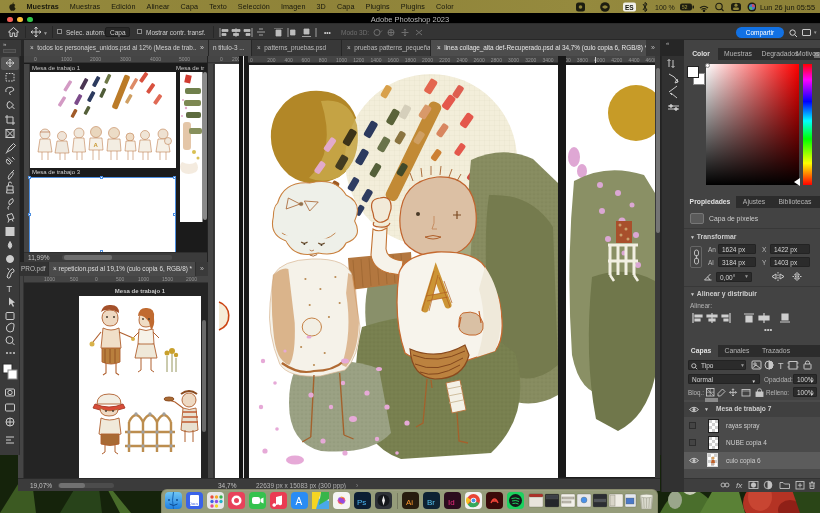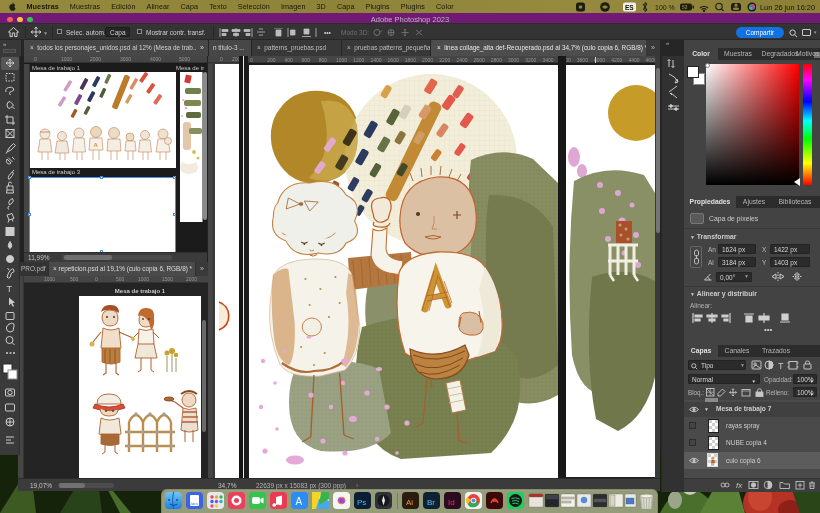--- a/index.html
+++ b/index.html
@@ -2,21 +2,21 @@
 <html><head><meta charset="utf-8">
 <style>
 *{margin:0;padding:0;box-sizing:border-box}
 html,body{width:820px;height:513px;overflow:hidden;background:#222}
 #screen{position:relative;width:820px;height:513px;font-family:"Liberation Sans",sans-serif;overflow:hidden}
 .abs{position:absolute}
 
 #menubar{left:0;top:0;width:820px;height:13px;background:linear-gradient(90deg,#94893c,#8f8339 40%,#958a3e 70%,#8c8037);color:#17170c;font-size:7.2px;display:flex;align-items:center}
 #menubar .mi{margin:0 5.5px;letter-spacing:0.1px}
 
-#titlebar{left:0;top:13px;width:820px;height:11px;background:#701a75;border-bottom:1px solid #2c2c2c}
+#titlebar{left:0;top:13px;width:820px;height:11px;background:#000000;border-bottom:1px solid #2c2c2c}
 .tl{position:absolute;top:3.5px;width:5.5px;height:5.5px;border-radius:50%}
 
 #optbar{left:0;top:24px;width:820px;height:16px;background:#343434;border-bottom:1px solid #272727;color:#cfcfcf;font-size:6.5px}
 .sep{position:absolute;top:2px;height:12px;width:1px;background:#272727}
 .cb{position:absolute;width:5px;height:5px;border:1px solid #8a8a8a;background:#2b2b2b}
 .dd{position:absolute;background:#262626;border:1px solid #1d1d1d;color:#cfcfcf;font-size:6.5px;border-radius:2px}
 
 #tabsrow{left:0;top:40px;width:820px;height:16px;background:#262626}
 .dtab{position:absolute;top:0;height:16px;font-size:6.4px;color:#bdbdbd;line-height:16px;overflow:hidden;white-space:nowrap}
 
@@ -97,21 +97,21 @@
     <g fill="#1d1d10">
      <rect x="155" y="1" width="10" height="8" rx="2.5"></rect>
           <circle cx="160" cy="3.2" r="1.6" fill="#8f8439"></circle>
           <rect x="157" y="5.5" width="6" height="2.4" rx="1.2" fill="#8f8439"></rect>
      <circle cx="176" cy="5" r="4.5"></circle>
           <circle cx="176" cy="5" r="3" fill="#4a78c8"></circle>
           <path d="M176 2 A3 3 0 0 1 179 5 L176 5Z" fill="#c84a68"></path>
           <path d="M173 5 A3 3 0 0 0 176 8 L176 5Z" fill="#48b868"></path>
     </g>
   </svg>
-  <span style="position:absolute;left:760px;top:2.5px;font-size:7.4px;color:#15150a">Lun 26 jun 16:20</span>
+  <span style="position:absolute;left:760px;top:2.5px;font-size:7.4px;color:#15150a">Lun 26 jun 05:55</span>
  </div>
 
  <div id="titlebar" class="abs">
    <div class="tl" style="left:7px;background:#f35f57"></div>
    <div class="tl" style="left:17px;background:#fbbe3c"></div>
    <div class="tl" style="left:27px;background:#32c74a"></div>
    <div class="abs" style="left:0;width:820px;text-align:center;top:2px;color:#b9b9b9;font-size:7.5px">Adobe Photoshop 2023</div>
  </div>
 
  <div id="optbar" class="abs">

